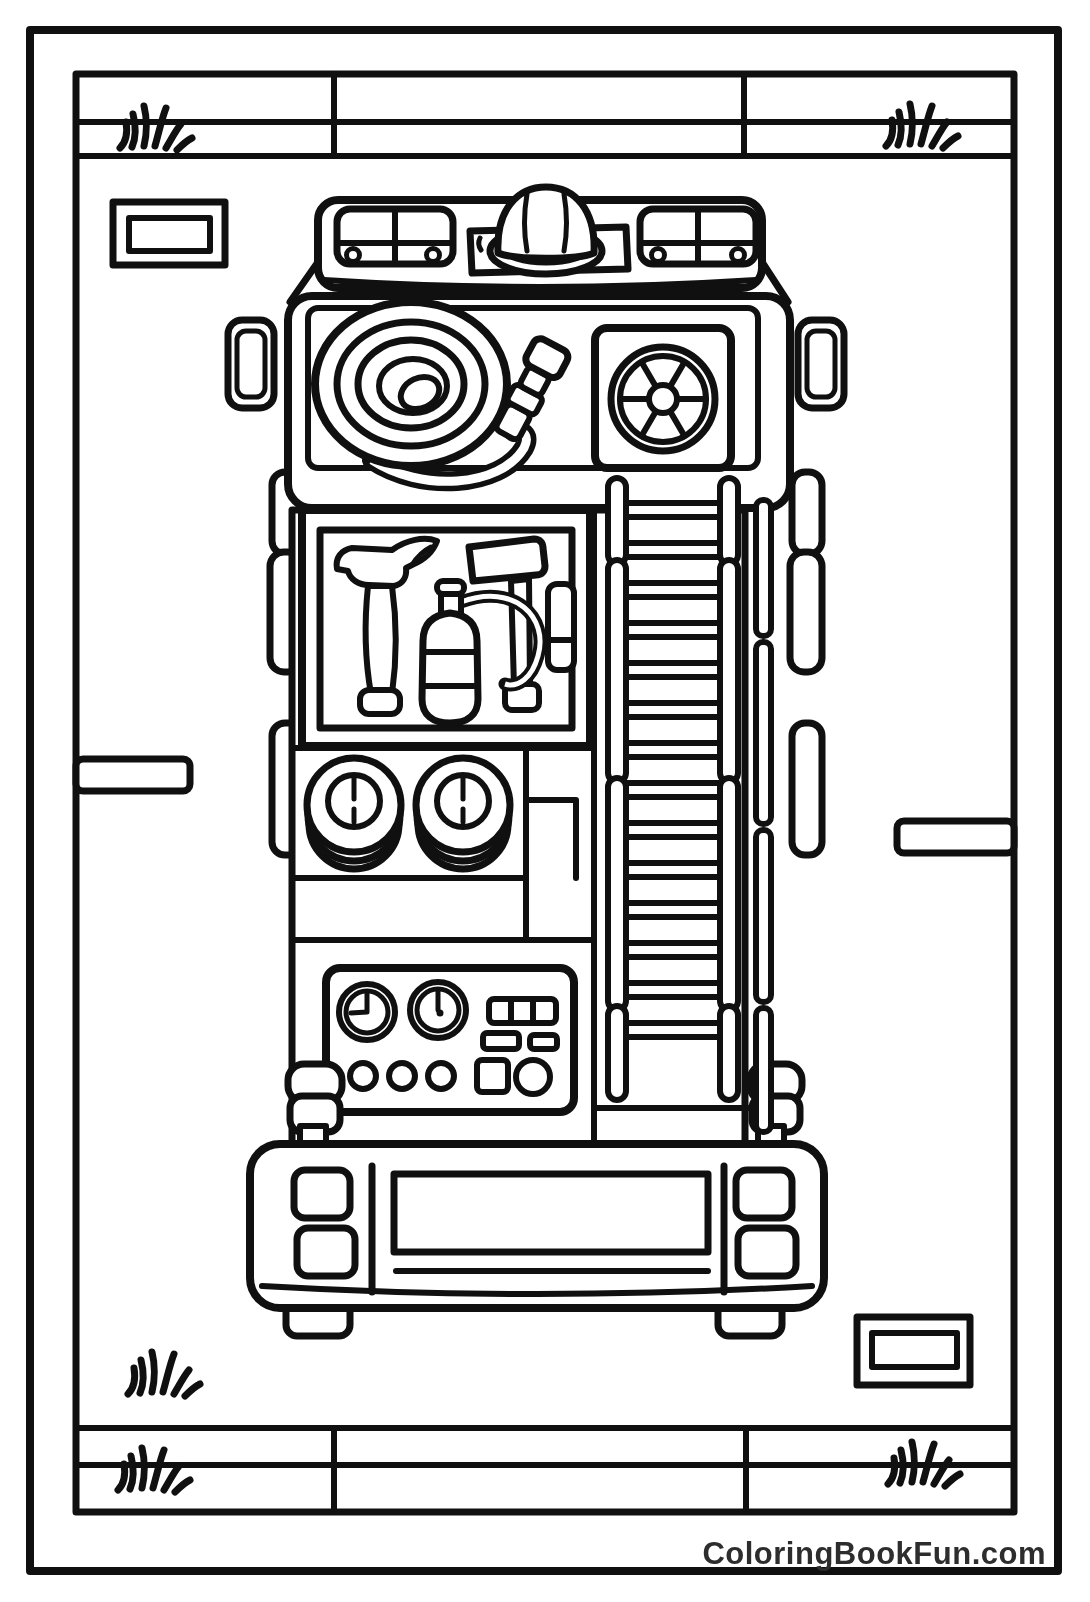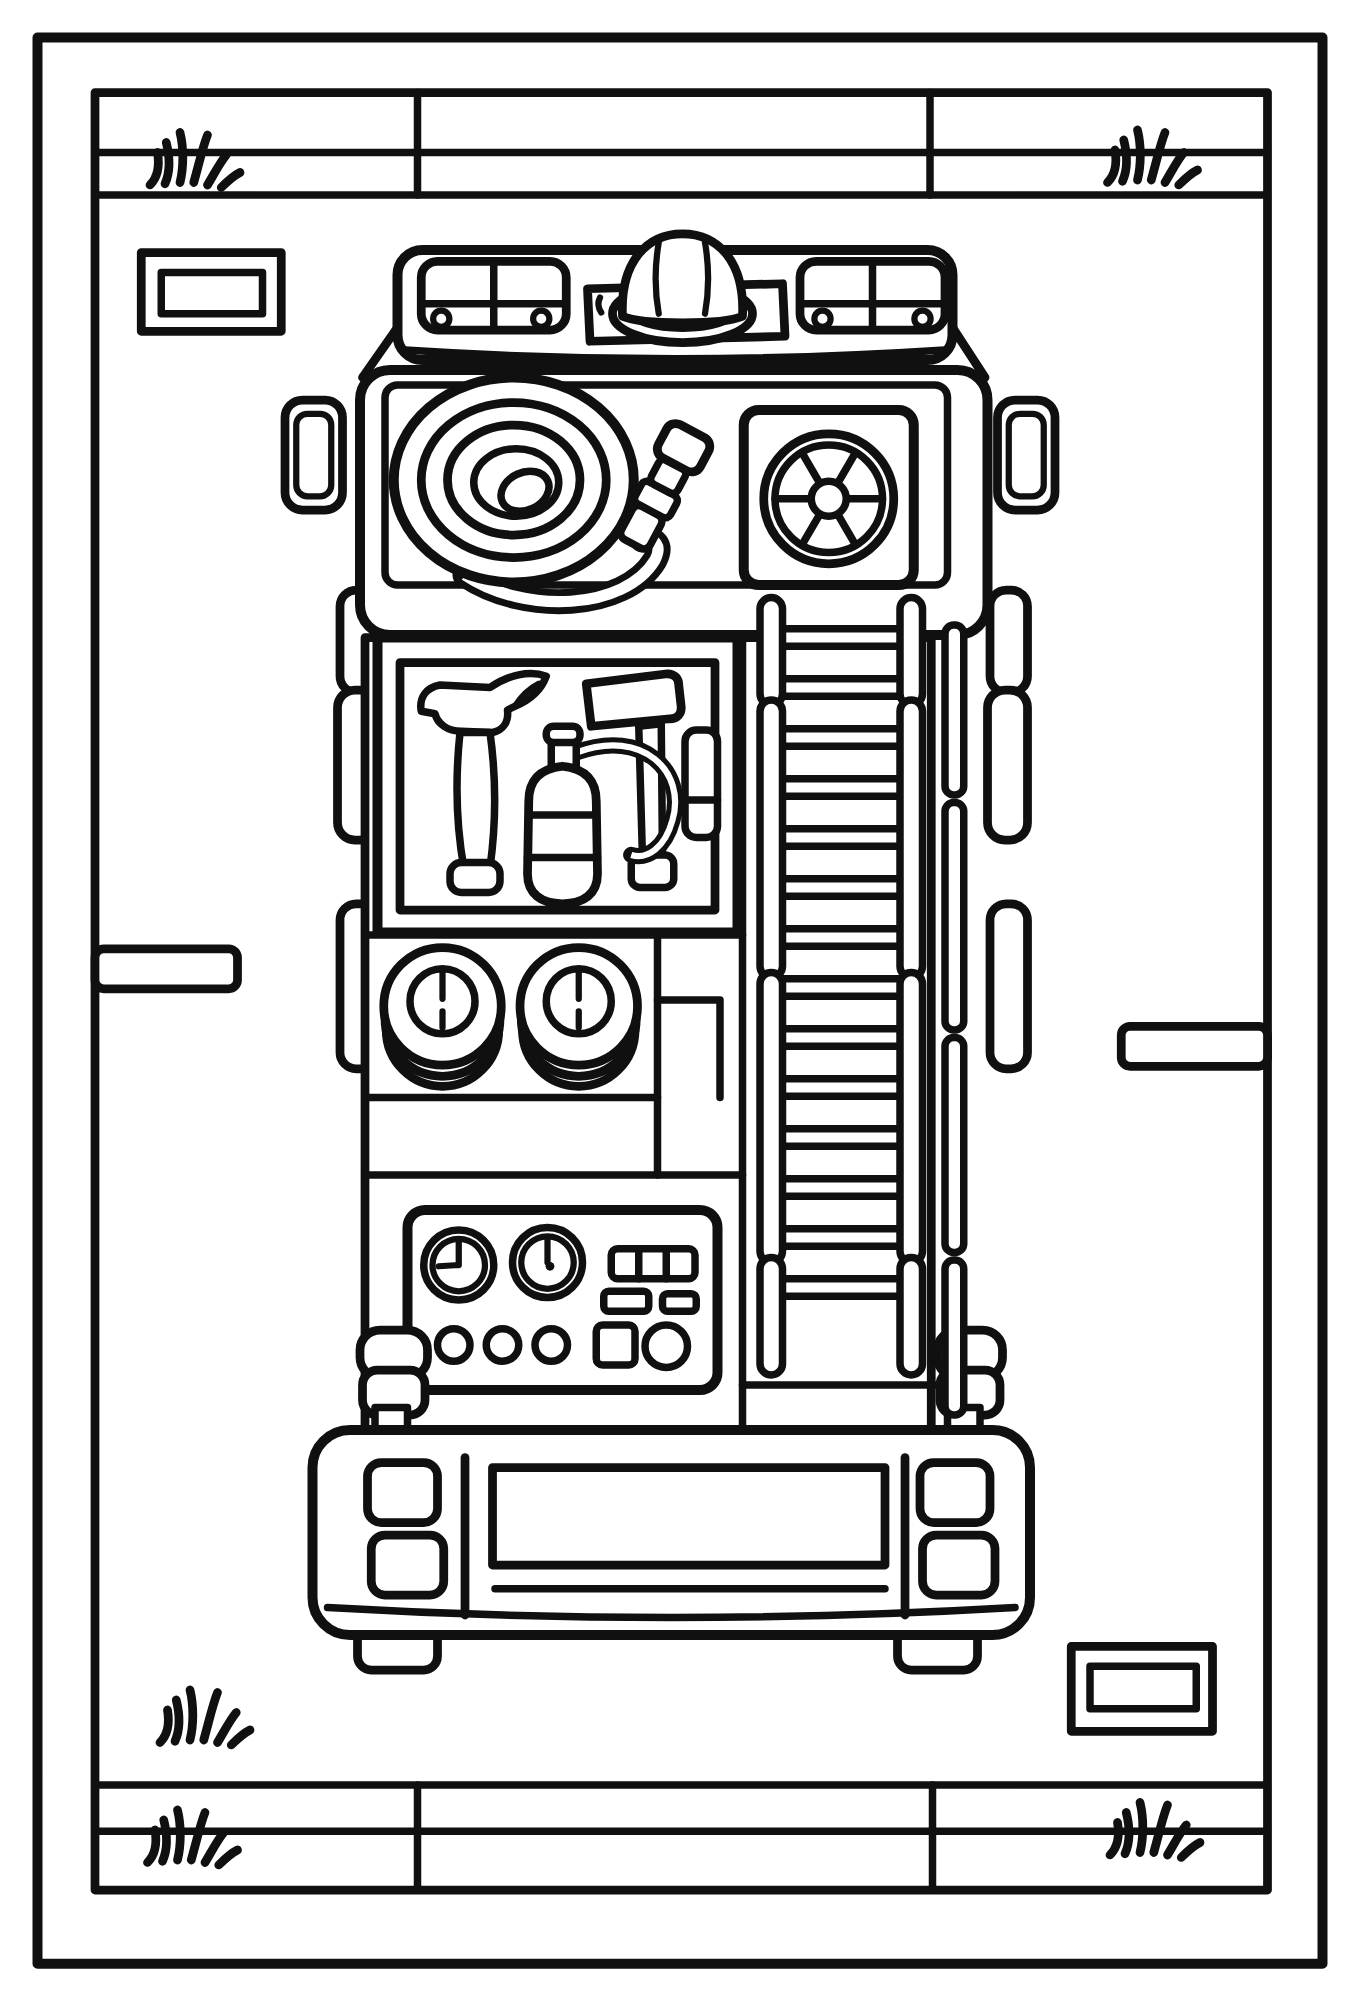--- a/index.html
+++ b/index.html
@@ -306,14 +306,15 @@
     <g>
       <rect class="ln w6 fw" x="756" y="500" width="15" height="136" rx="7"></rect>
       <rect class="ln w6 fw" x="756" y="642" width="15" height="182" rx="7"></rect>
       <rect class="ln w6 fw" x="756" y="830" width="15" height="172" rx="7"></rect>
       <rect class="ln w6 fw" x="756" y="1008" width="15" height="124" rx="7"></rect>
     </g>
 
   </g>
 </svg>
 
+<div class="footer" style="color: rgb(45, 45, 45);">ColoringBookFun.com</div>
 
 </div>
 
 </body></html>

